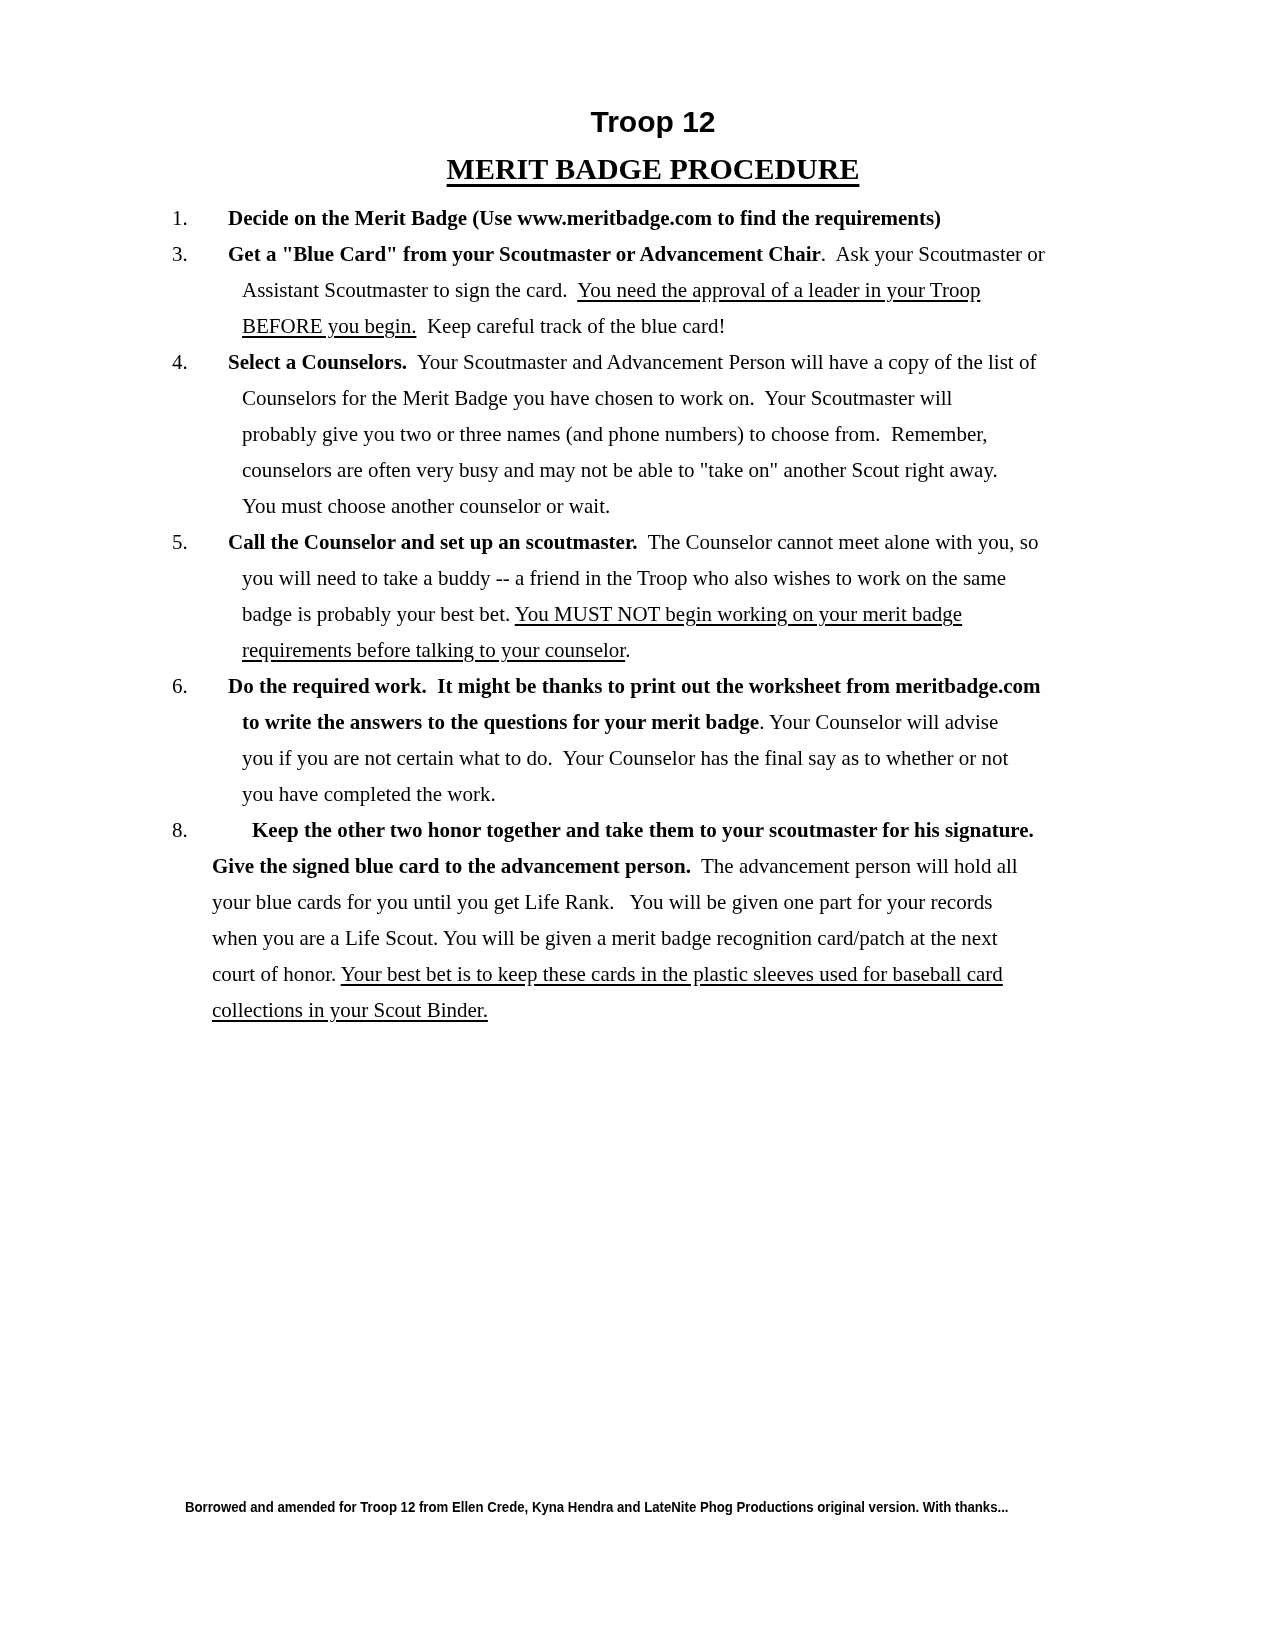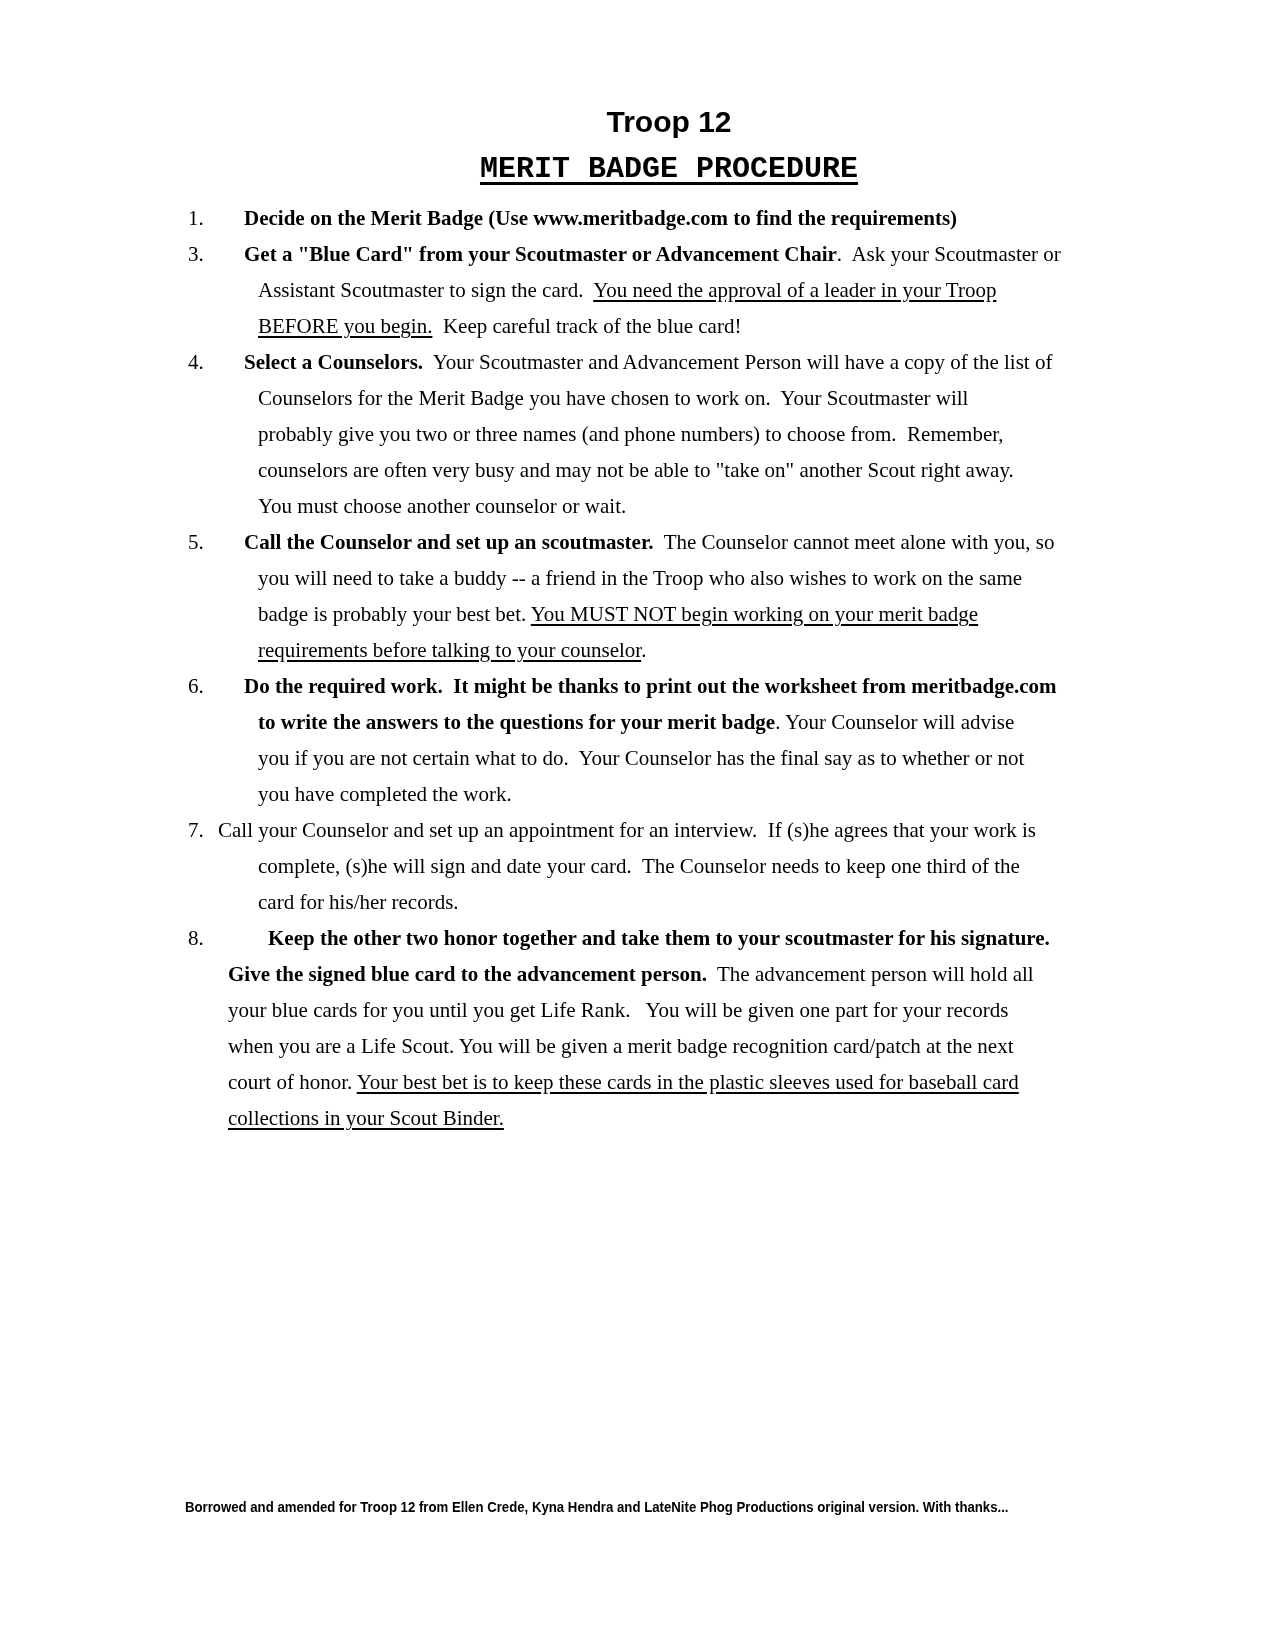--- a/index.html
+++ b/index.html
@@ -11,36 +11,36 @@
     position: relative;
     width: 1275px;
     height: 1650px;
     background: #ffffff;
     color: #000000;
     font-family: "Liberation Serif", serif;
     overflow: hidden;
   }
   .content {
     position: absolute;
-    left: 188px;
+    left: 172px;
     top: 98px;
     width: 1010px;
   }
   .title-main {
     width: 962px;
     text-align: center;
     font-family: "Liberation Sans", sans-serif;
     font-weight: bold;
     font-size: 30px;
     line-height: 48px;
   }
   .title-sub {
     width: 962px;
     text-align: center;
-    font-family: Liberation Mono, monospace;
+    font-family: Liberation Serif, serif;
     font-weight: bold;
     font-size: 30px;
     line-height: 46px;
     text-decoration: underline;
     text-decoration-thickness: 3px;
     text-underline-offset: 5px;
   }
   .list {
     margin-top: 8px;
     font-size: 21px;
@@ -95,23 +95,20 @@
 counselors are often very busy and may not be able to "take on" another Scout right away.
 You must choose another counselor or wait.</span></div>
         <div class="item"><span class="num">5.</span><span class="seg-b ">Call the Counselor and set up an scoutmaster.</span><span class="">  The Counselor cannot meet alone with you, so
 you will need to take a buddy -- a friend in the Troop who also wishes to work on the same
 badge is probably your best bet. </span><span class="seg-u">You MUST NOT begin working on your merit badge
 requirements before talking to your counselor</span><span class="">.</span></div>
         <div class="item"><span class="num">6.</span><span class="seg-b ">Do the required work.  It might be thanks to print out the worksheet from meritbadge.com
 to write the answers to the questions for your merit badge</span><span class="">. Your Counselor will advise
 you if you are not certain what to do.  Your Counselor has the final say as to whether or not
 you have completed the work.</span></div>
-        <div class="item"><span class="num">7.</span><span class="">Call your Counselor and set up an appointment for an interview.  If (s)he agrees that your work is
-complete, (s)he will sign and date your card.  The Counselor needs to keep one third of the
-card for his/her records.</span></div>
         <div class="item wide"><span class="num">8.</span><span class="seg-b ">Keep the other two honor together and take them to your scoutmaster for his signature.
 Give the signed blue card to the advancement person.</span><span class="">  The advancement person will hold all
 your blue cards for you until you get Life Rank.   You will be given one part for your records
 when you are a Life Scout. You will be given a merit badge recognition card/patch at the next
 court of honor. </span><span class="seg-u">Your best bet is to keep these cards in the plastic sleeves used for baseball card
 collections in your Scout Binder.</span></div>
       </div>
   </div>
   <div class="footer">Borrowed  and amended for Troop 12 from Ellen Crede, Kyna Hendra and LateNite Phog Productions original version. With thanks...</div>
 </div>

